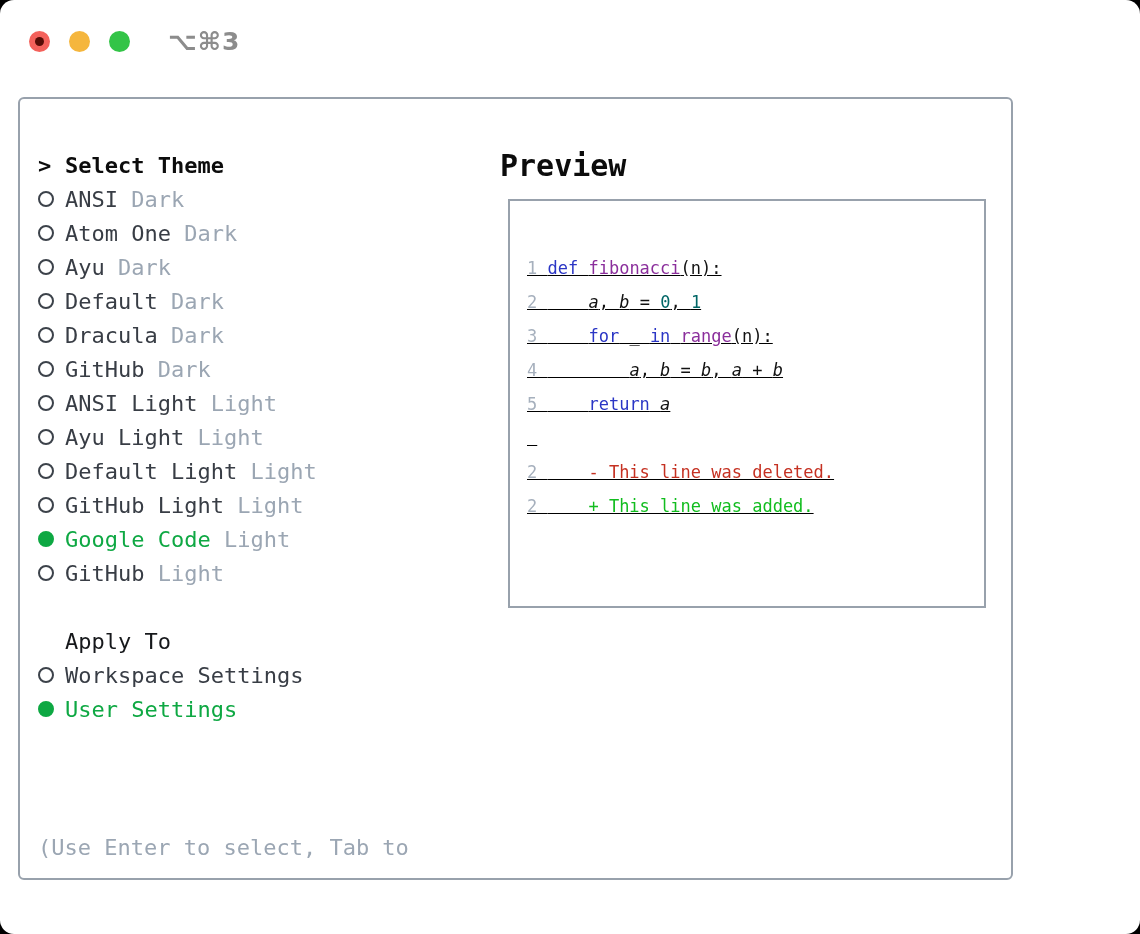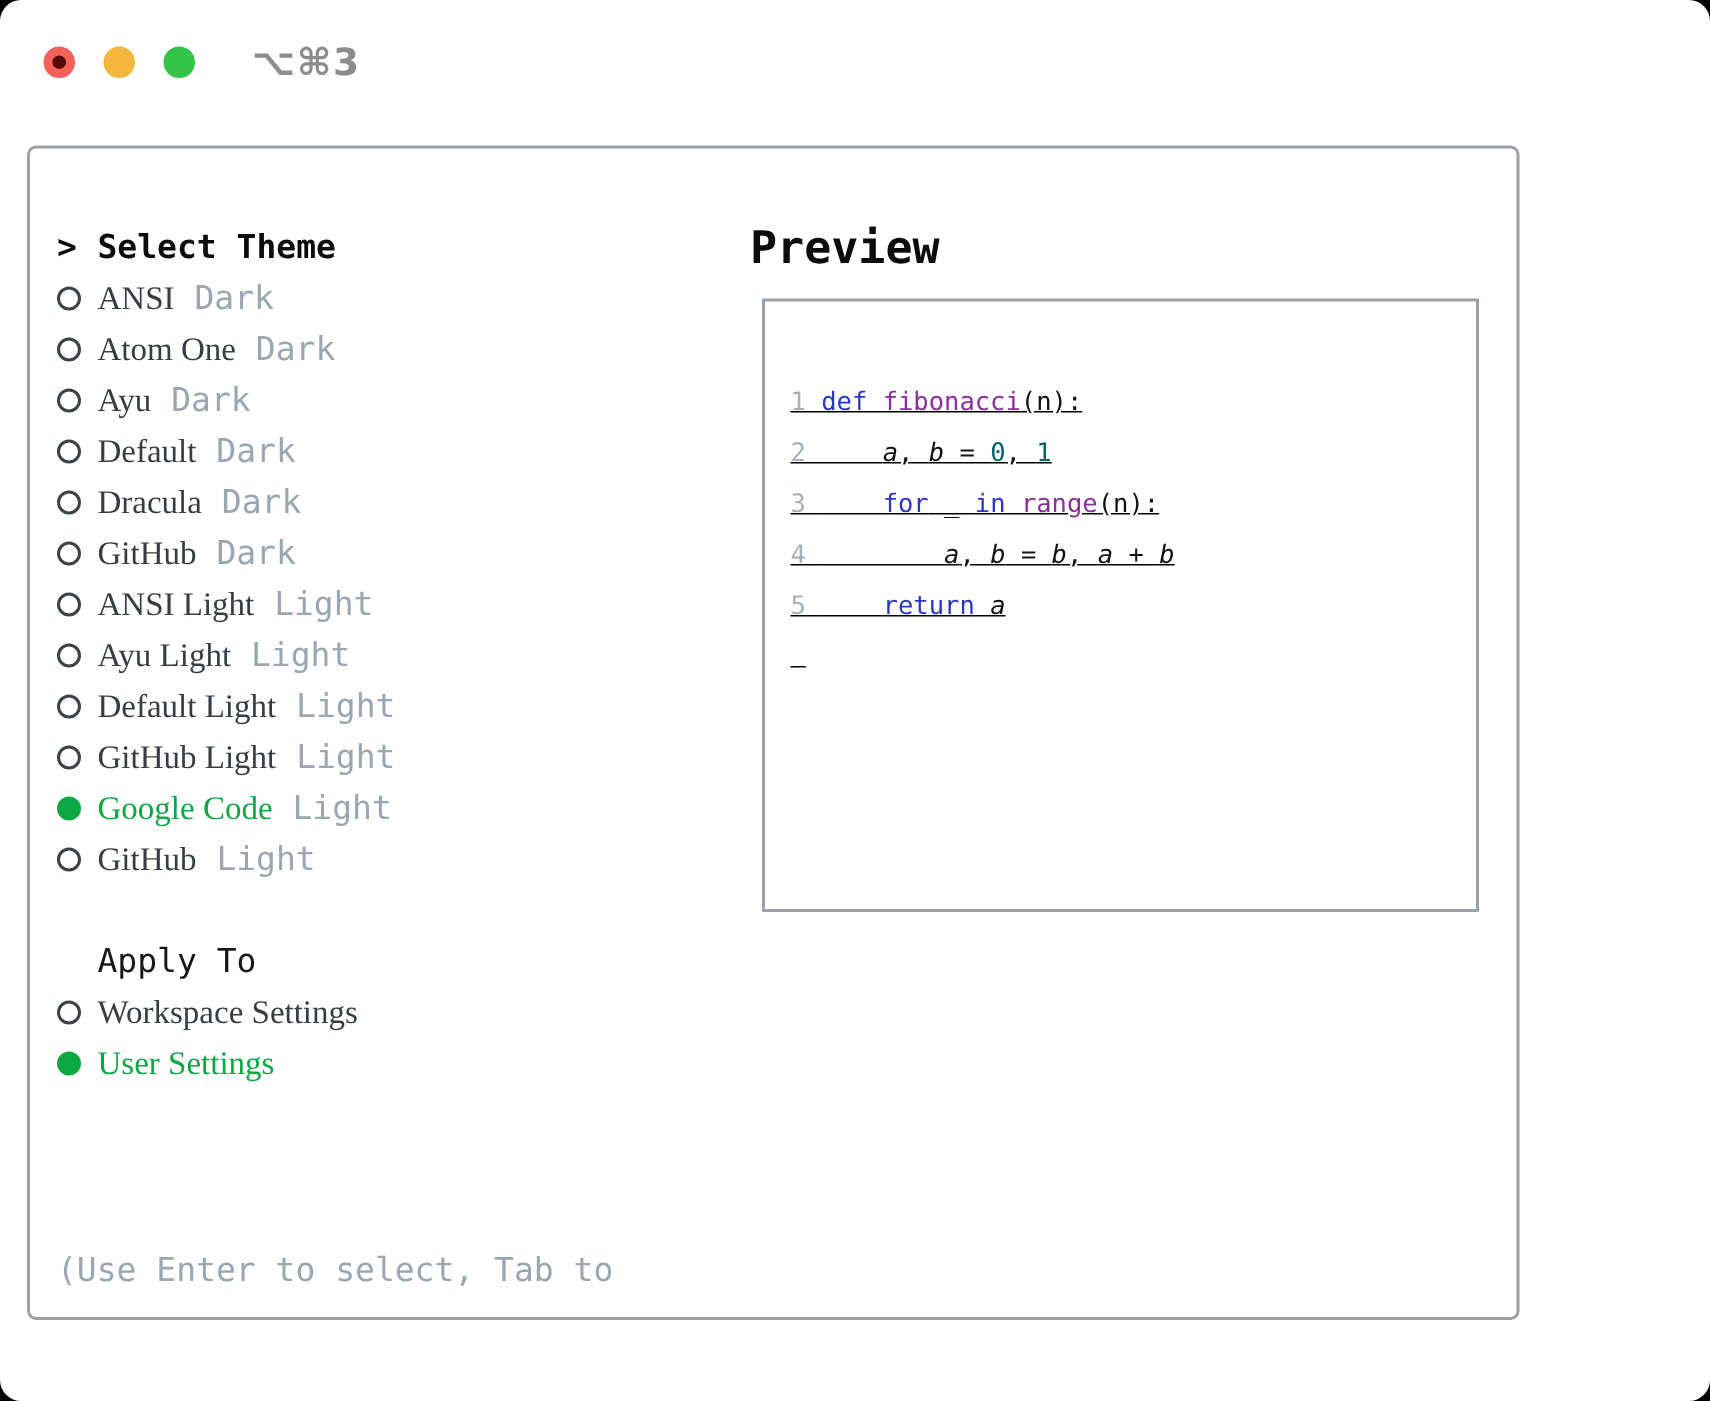--- a/index.html
+++ b/index.html
@@ -64,21 +64,21 @@
   .circle{
     width:12px;height:12px;border-radius:50%;
     border:2px solid #3c424a;
     box-sizing:content-box;
   }
   .circle.filled{
     background:#0ea843;border-color:#0ea843;
   }
   .hdr-marker{font-weight:bold;color:#0c0c0c;}
   .row-header{font-weight:bold;color:#0c0c0c;}
-  .theme-name{color:#383d45;font-family:Liberation Serif, serif;}
+  .theme-name{color:#383d45;}
   .theme-variant{color:#9ba6b3;}
   .row.sel .theme-name{color:#0ea843;}
   .apply-title{color:#16181b;}
   .spacer{height:34px;}
   .help{
     font-size:22px;line-height:35px;
     color:#9ba6b3;white-space:pre;
   }
   
   .preview-title{
@@ -190,17 +190,19 @@
     <div class="preview-title">Preview</div>
 
     <div class="preview-box">
       <div class="codepane">
         <div class="codeline"><span class="seg-ln">1 </span><span class="seg-kw">def </span><span class="seg-fn">fibonacci</span><span class="seg-pl">(n):</span></div>
         <div class="codeline"><span class="seg-ln">2 </span><span class="seg-pl">    </span><span class="seg-var">a</span><span class="seg-pl">, </span><span class="seg-var">b</span><span class="seg-pl"> = </span><span class="seg-lit">0</span><span class="seg-pl">, </span><span class="seg-lit">1</span></div>
         <div class="codeline"><span class="seg-ln">3 </span><span class="seg-pl">    </span><span class="seg-kw">for</span><span class="seg-pl"> _ </span><span class="seg-kw">in</span><span class="seg-pl"> </span><span class="seg-fn">range</span><span class="seg-pl">(n):</span></div>
         <div class="codeline"><span class="seg-ln">4 </span><span class="seg-pl">        </span><span class="seg-var">a</span><span class="seg-pl">, </span><span class="seg-var">b</span><span class="seg-pl"> = </span><span class="seg-var">b</span><span class="seg-pl">, </span><span class="seg-var">a</span><span class="seg-pl"> + </span><span class="seg-var">b</span></div>
         <div class="codeline"><span class="seg-ln">5 </span><span class="seg-pl">    </span><span class="seg-kw">return</span><span class="seg-pl"> </span><span class="seg-var">a</span></div>
         <div class="codeline"><span class="seg-pl"> </span></div>
+        <div class="codeline"><span class="seg-ln">2 </span><span class="seg-del">    - This line was deleted.</span></div>
+        <div class="codeline"><span class="seg-ln">2 </span><span class="seg-add">    + This line was added.</span></div>
       </div>
     </div>
 
   </div>
 </div>
 
 </body></html>

